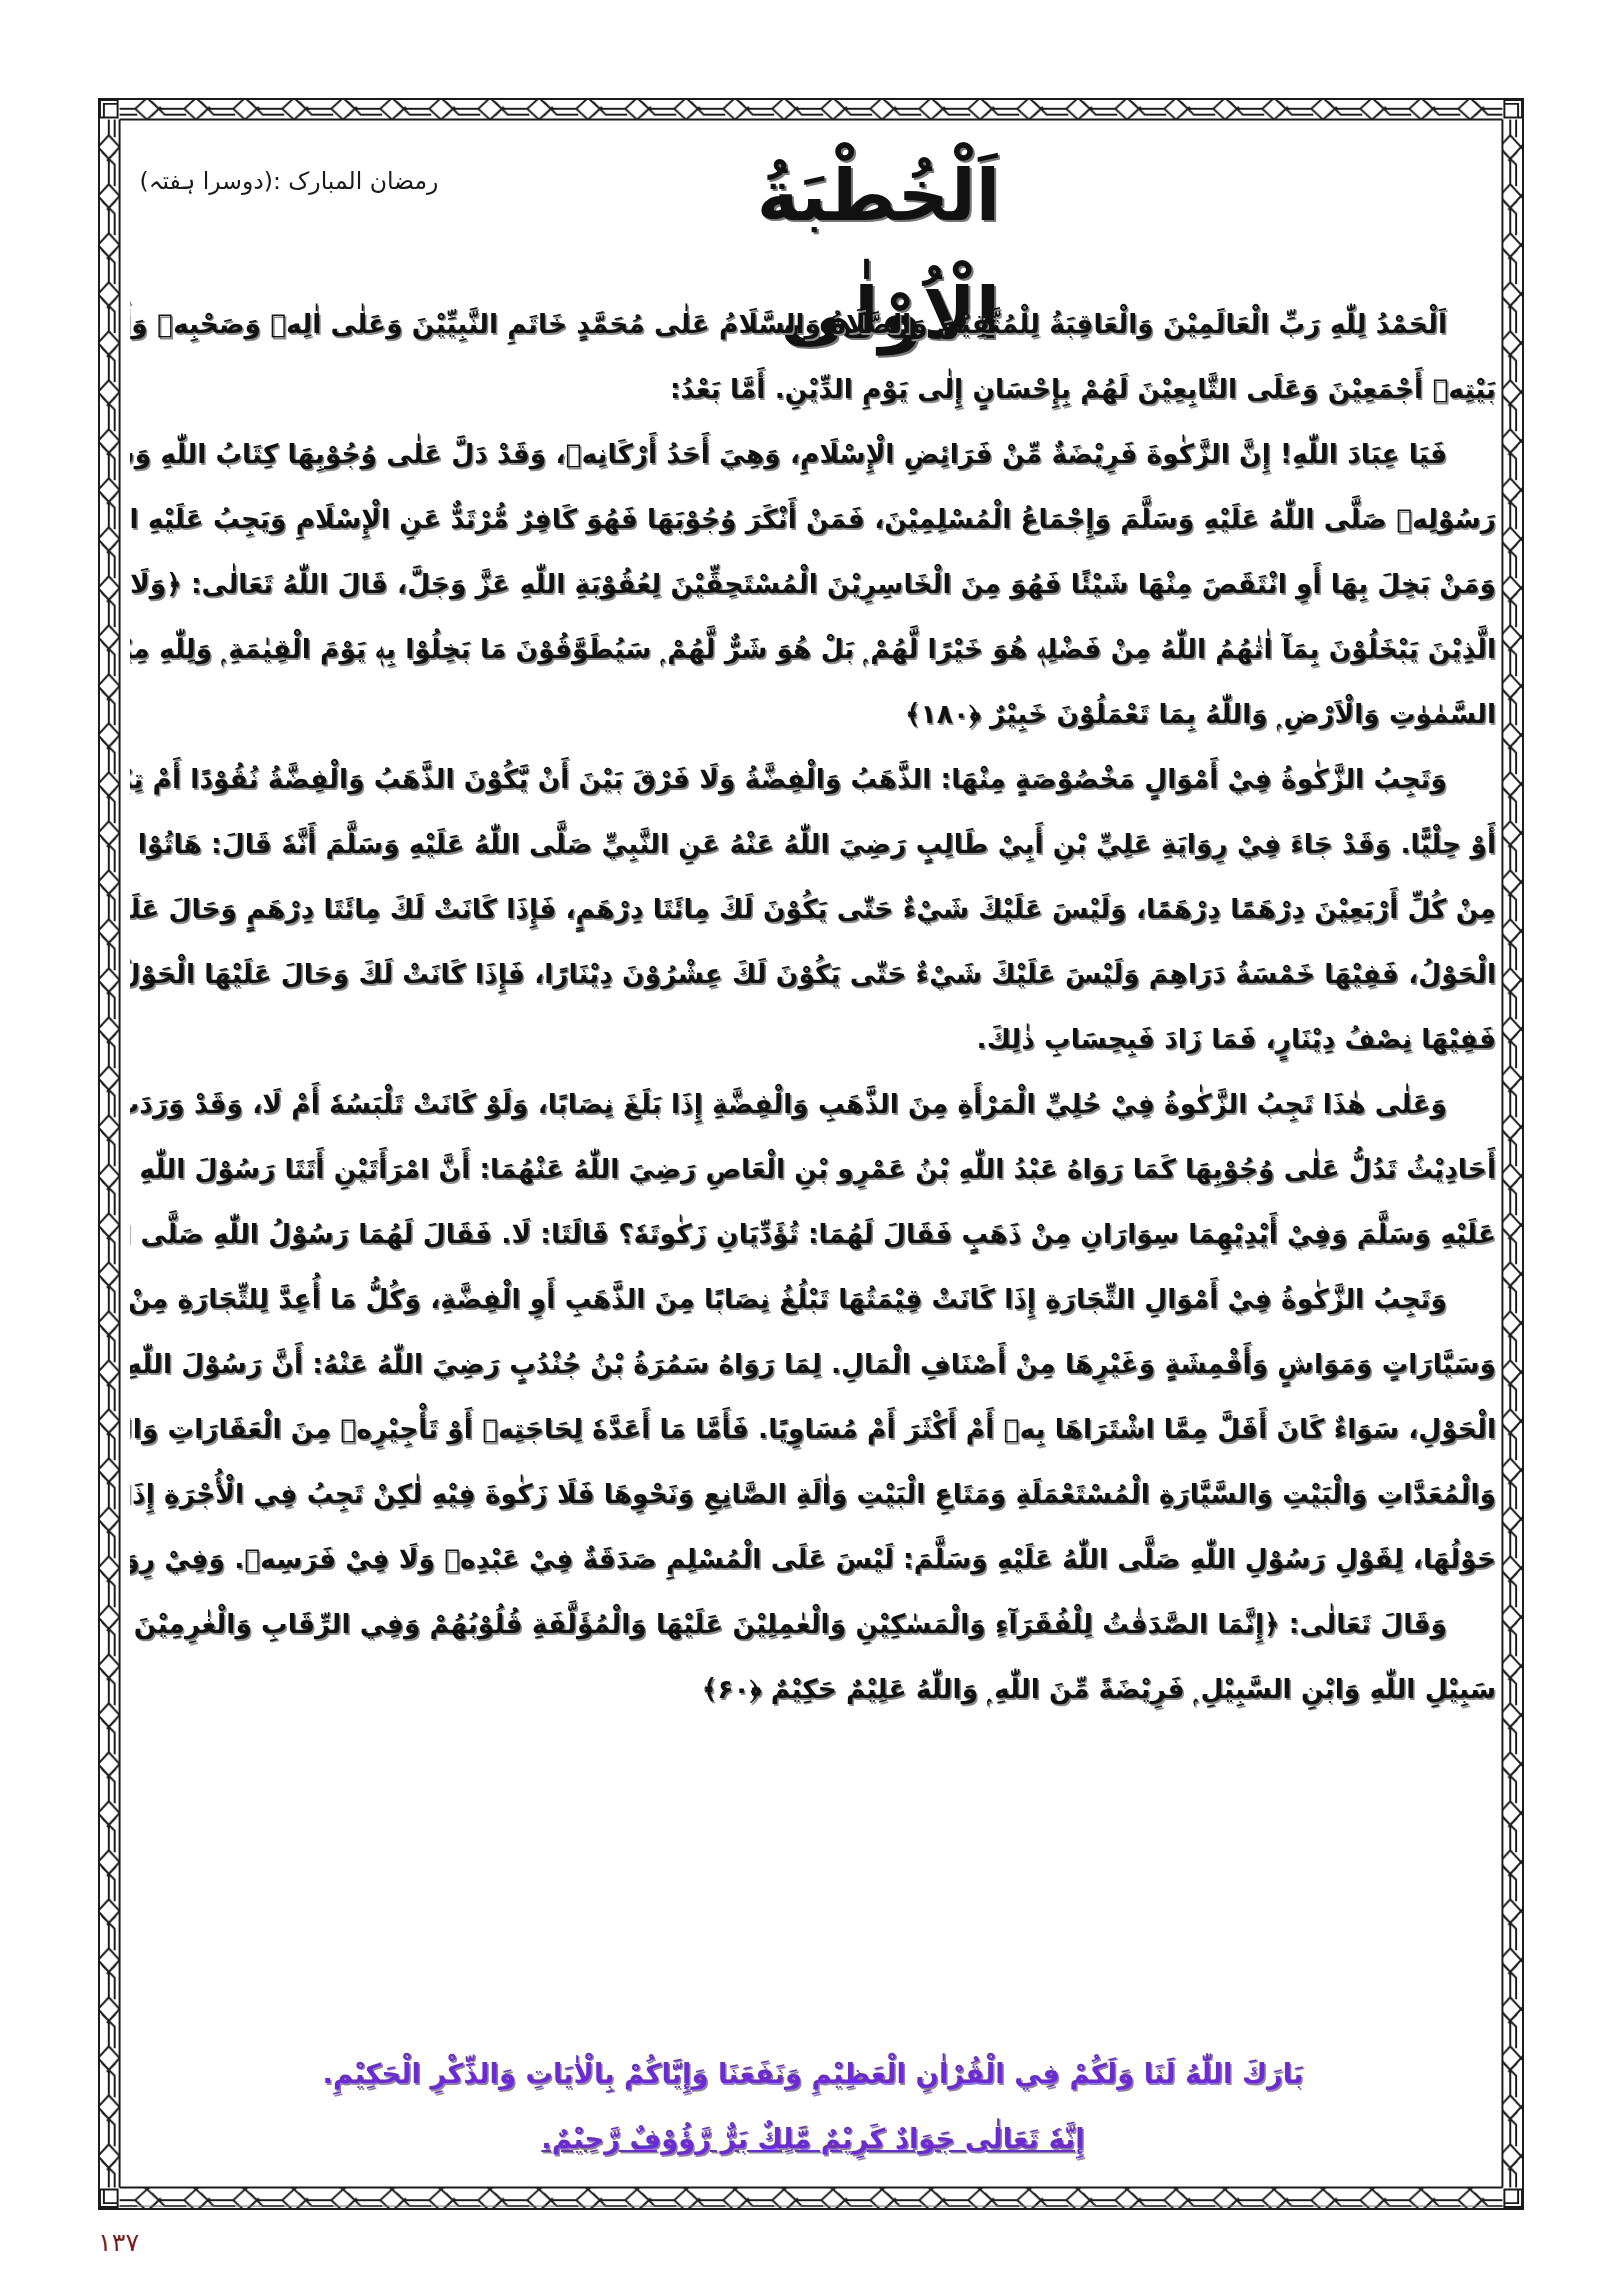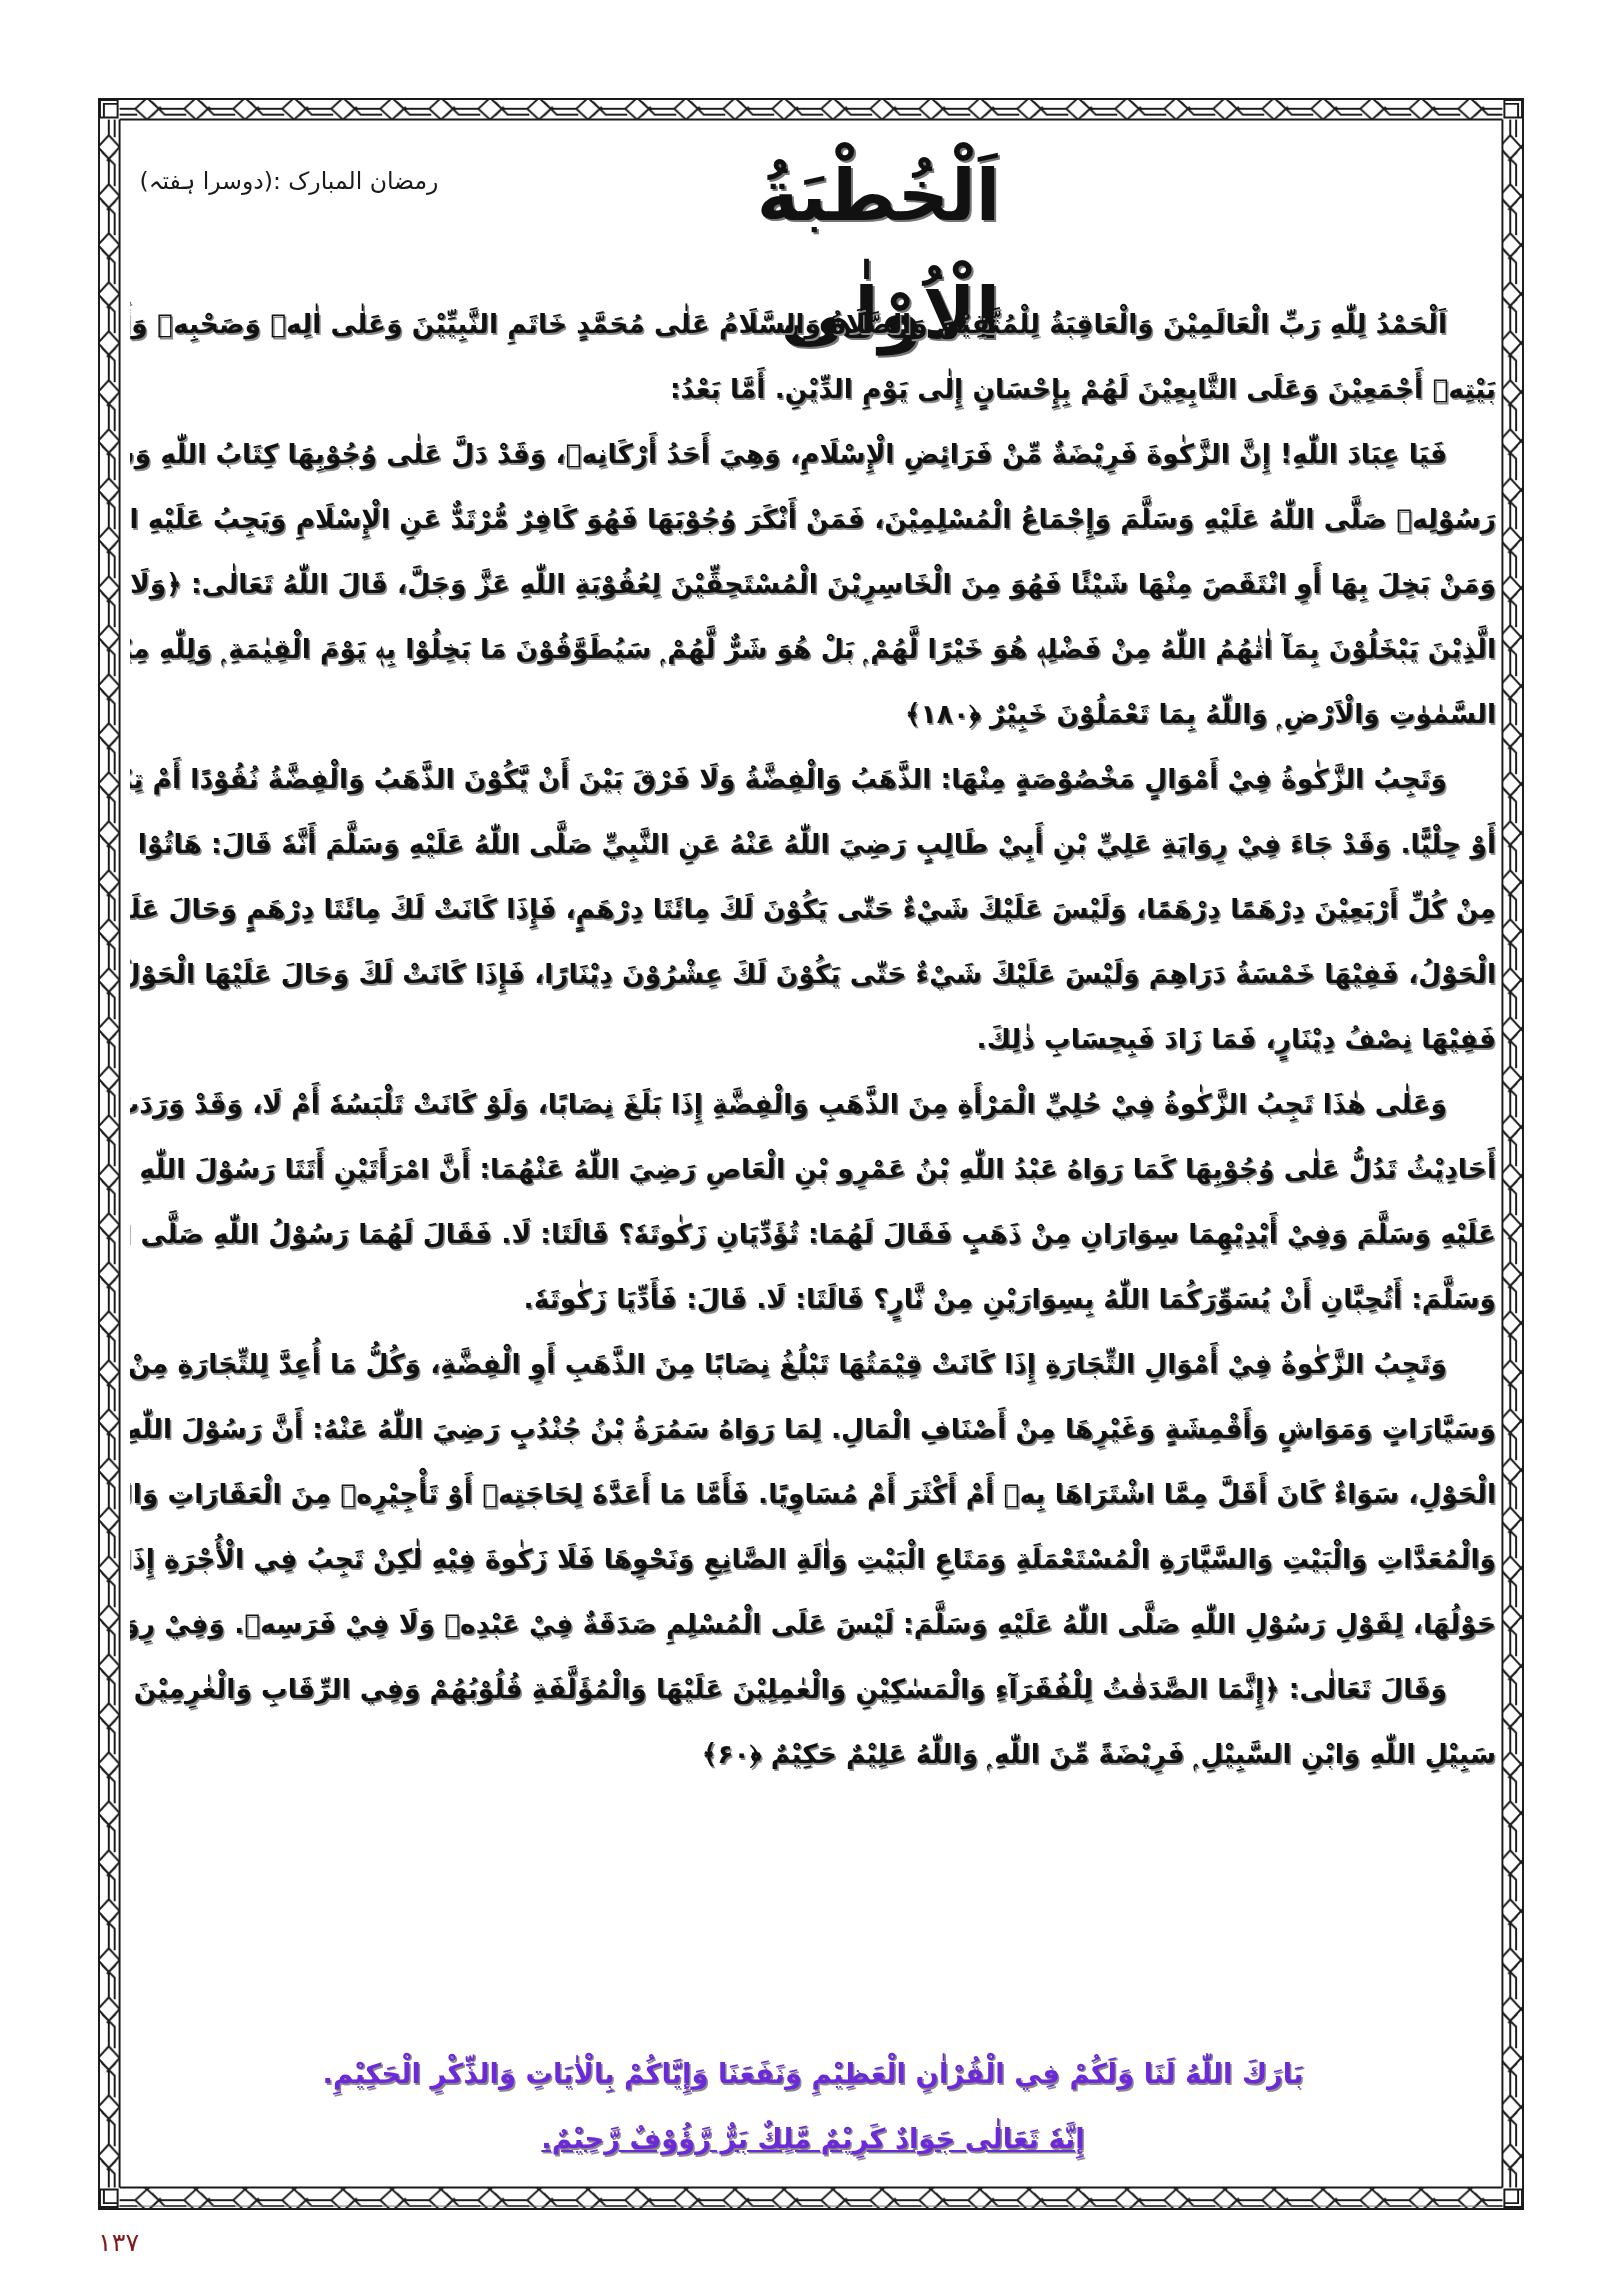--- a/index.html
+++ b/index.html
@@ -79,21 +79,20 @@
   <div class="line">الَّذِيْنَ يَبْخَلُوْنَ بِمَآ اٰتٰهُمُ اللّٰهُ مِنْ فَضْلِهٖ هُوَ خَيْرًا لَّهُمْ ۭ بَلْ هُوَ شَرٌّ لَّهُمْ ۭ سَيُطَوَّقُوْنَ مَا بَخِلُوْا بِهٖ يَوْمَ الْقِيٰمَةِ ۭ وَلِلّٰهِ مِيْرَاثُ</div>
   <div class="line short">السَّمٰوٰتِ وَالْاَرْضِ ۭ وَاللّٰهُ بِمَا تَعْمَلُوْنَ خَبِيْرٌ ﴿۱۸۰﴾</div>
   <div class="line indent">وَتَجِبُ الزَّكٰوةُ فِيْ أَمْوَالٍ مَخْصُوْصَةٍ مِنْهَا: الذَّهَبُ وَالْفِضَّةُ وَلَا فَرْقَ بَيْنَ أَنْ يَّكُوْنَ الذَّهَبُ وَالْفِضَّةُ نُقُوْدًا أَمْ تِبْرًا</div>
   <div class="line">أَوْ حِلْيًّا. وَقَدْ جَاءَ فِيْ رِوَايَةِ عَلِيِّ بْنِ أَبِيْ طَالِبٍ رَضِيَ اللّٰهُ عَنْهُ عَنِ النَّبِيِّ صَلَّى اللّٰهُ عَلَيْهِ وَسَلَّمَ أَنَّهٗ قَالَ: هَاتُوْا لِيْ رُبُعَ الْعُشُوْرِ</div>
   <div class="line">مِنْ كُلِّ أَرْبَعِيْنَ دِرْهَمًا دِرْهَمًا، وَلَيْسَ عَلَيْكَ شَيْءٌ حَتّٰى يَكُوْنَ لَكَ مِائَتَا دِرْهَمٍ، فَإِذَا كَانَتْ لَكَ مِائَتَا دِرْهَمٍ وَحَالَ عَلَيْهَا</div>
   <div class="line">الْحَوْلُ، فَفِيْهَا خَمْسَةُ دَرَاهِمَ وَلَيْسَ عَلَيْكَ شَيْءٌ حَتّٰى يَكُوْنَ لَكَ عِشْرُوْنَ دِيْنَارًا، فَإِذَا كَانَتْ لَكَ وَحَالَ عَلَيْهَا الْحَوْلُ</div>
   <div class="line short">فَفِيْهَا نِصْفُ دِيْنَارٍ، فَمَا زَادَ فَبِحِسَابِ ذٰلِكَ.</div>
   <div class="line indent">وَعَلٰى هٰذَا تَجِبُ الزَّكٰوةُ فِيْ حُلِيِّ الْمَرْأَةِ مِنَ الذَّهَبِ وَالْفِضَّةِ إِذَا بَلَغَ نِصَابًا، وَلَوْ كَانَتْ تَلْبَسُهٗ أَمْ لَا، وَقَدْ وَرَدَتْ</div>
   <div class="line">أَحَادِيْثُ تَدُلُّ عَلٰى وُجُوْبِهَا كَمَا رَوَاهُ عَبْدُ اللّٰهِ بْنُ عَمْرِو بْنِ الْعَاصِ رَضِيَ اللّٰهُ عَنْهُمَا: أَنَّ امْرَأَتَيْنِ أَتَتَا رَسُوْلَ اللّٰهِ صَلَّى اللّٰهِ</div>
   <div class="line">عَلَيْهِ وَسَلَّمَ وَفِيْ أَيْدِيْهِمَا سِوَارَانِ مِنْ ذَهَبٍ فَقَالَ لَهُمَا: تُؤَدِّيَانِ زَكٰوتَهٗ؟ قَالَتَا: لَا. فَقَالَ لَهُمَا رَسُوْلُ اللّٰهِ صَلَّى اللّٰهُ عَلَيْهِ</div>
-  <div class="line short">وَسَلَّمَ: أَتُحِبَّانِ أَنْ يُسَوِّرَكُمَا اللّٰهُ بِسِوَارَيْنِ مِنْ نَّارٍ؟ قَالَتَا: لَا. قَالَ: فَأَدِّيَا زَكٰوتَهٗ.</div>
   <div class="line indent">وَتَجِبُ الزَّكٰوةُ فِيْ أَمْوَالِ التِّجَارَةِ إِذَا كَانَتْ قِيْمَتُهَا تَبْلُغُ نِصَابًا مِنَ الذَّهَبِ أَوِ الْفِضَّةِ، وَكُلُّ مَا أُعِدَّ لِلتِّجَارَةِ مِنْ عَقَارٍ</div>
   <div class="line">وَسَيَّارَاتٍ وَمَوَاشٍ وَأَقْمِشَةٍ وَغَيْرِهَا مِنْ أَصْنَافِ الْمَالِ. لِمَا رَوَاهُ سَمُرَةُ بْنُ جُنْدُبٍ رَضِيَ اللّٰهُ عَنْهُ: أَنَّ رَسُوْلَ اللّٰهِ صَلَّى</div>
   <div class="line">الْحَوْلِ، سَوَاءٌ كَانَ أَقَلَّ مِمَّا اشْتَرَاهَا بِهٖ أَمْ أَكْثَرَ أَمْ مُسَاوِيًا. فَأَمَّا مَا أَعَدَّهٗ لِحَاجَتِهٖ أَوْ تَأْجِيْرِهٖ مِنَ الْعَقَارَاتِ وَالسَّيَّارَاتِ</div>
   <div class="line">وَالْمُعَدَّاتِ وَالْبَيْتِ وَالسَّيَّارَةِ الْمُسْتَعْمَلَةِ وَمَتَاعِ الْبَيْتِ وَاٰلَةِ الصَّانِعِ وَنَحْوِهَا فَلَا زَكٰوةَ فِيْهِ لٰكِنْ تَجِبُ فِي الْأُجْرَةِ إِذَا تَمَّ</div>
   <div class="line">حَوْلُهَا، لِقَوْلِ رَسُوْلِ اللّٰهِ صَلَّى اللّٰهُ عَلَيْهِ وَسَلَّمَ: لَيْسَ عَلَى الْمُسْلِمِ صَدَقَةٌ فِيْ عَبْدِهٖ وَلَا فِيْ فَرَسِهٖ. وَفِيْ رِوَايَةِ ابْنِ عُمَرَ رَضِيَ</div>
   <div class="line indent">وَقَالَ تَعَالٰى: ﴿إِنَّمَا الصَّدَقٰتُ لِلْفُقَرَآءِ وَالْمَسٰكِيْنِ وَالْعٰمِلِيْنَ عَلَيْهَا وَالْمُؤَلَّفَةِ قُلُوْبُهُمْ وَفِي الرِّقَابِ وَالْغٰرِمِيْنَ وَفِيْ</div>
   <div class="line short">سَبِيْلِ اللّٰهِ وَابْنِ السَّبِيْلِ ۭ فَرِيْضَةً مِّنَ اللّٰهِ ۭ وَاللّٰهُ عَلِيْمٌ حَكِيْمٌ ﴿۶۰﴾</div>
 </div>
 
 <div class="closing" style="top:2041px;">بَارَكَ اللّٰهُ لَنَا وَلَكُمْ فِي الْقُرْاٰنِ الْعَظِيْمِ وَنَفَعَنَا وَإِيَّاكُمْ بِالْاٰيَاتِ وَالذِّكْرِ الْحَكِيْمِ.</div>

